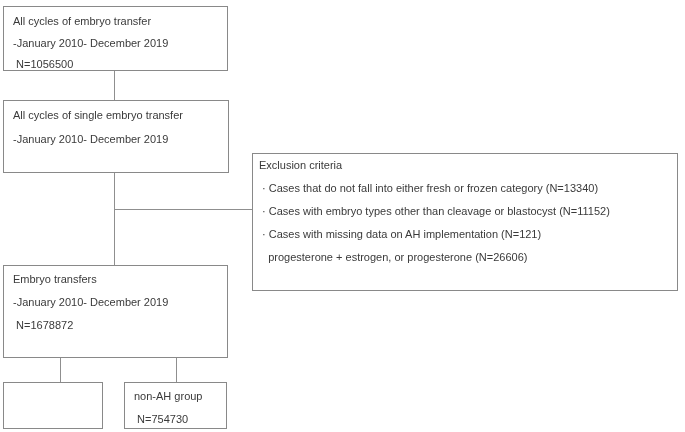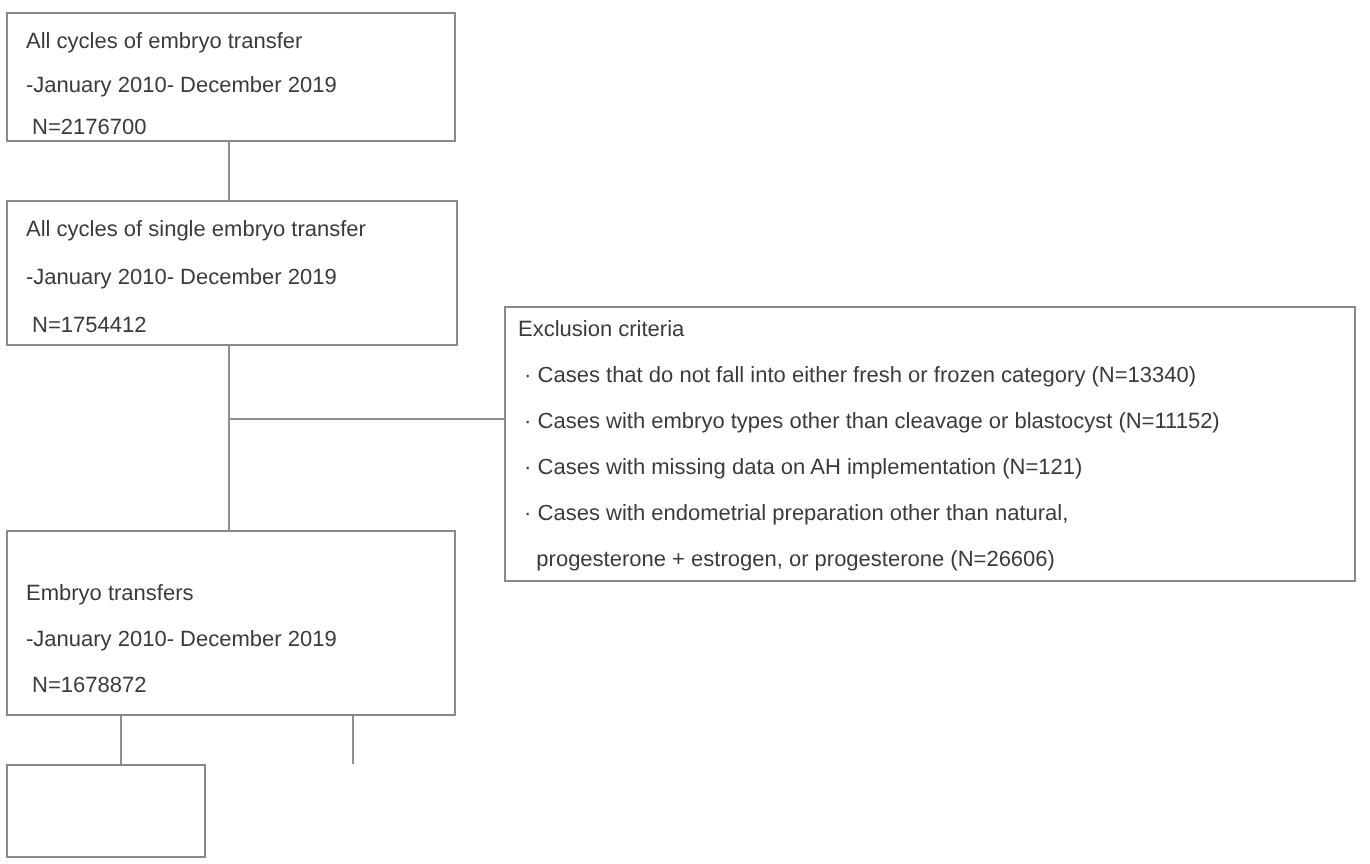--- a/index.html
+++ b/index.html
@@ -26,21 +26,21 @@
     box-sizing: border-box;
   }
   .fbox .line {
     white-space: pre;
     overflow: hidden;
   }
   .pad-a { padding: 4px 9px; }
   .pad-a .line { line-height: 21.5px; }
   .pad-b { padding: 2px 9px; }
   .pad-b .line { line-height: 24px; }
-  .pad-c { padding: 20px 9px; }
+  .pad-c { padding: 2px 9px; }
   .pad-c .line { line-height: 23px; }
   .pad-d { padding: 0 6px; }
   .pad-d .line { line-height: 23px; }
 
   .box-all-cycles       { left: 3px;   top: 6px;   width: 225px; height: 65px; }
   .box-single-embryo    { left: 3px;   top: 100px; width: 226px; height: 73px; }
   .box-exclusion        { left: 252px; top: 153px; width: 426px; height: 138px; }
   .box-embryo-transfers { left: 3px;   top: 265px; width: 225px; height: 93px; }
   .box-ah-group         { left: 3px;   top: 382px; width: 100px; height: 47px; }
   .box-non-ah-group     { left: 124px; top: 382px; width: 103px; height: 47px; }
@@ -56,49 +56,51 @@
   .conn-v4 { left: 176px; top: 358px; width: 1px;   height: 24px; }
 </style>
 </head>
 <body>
 
 <div class="canvas">
 
   <div class="fbox pad-a box-all-cycles">
     <div class="line">All cycles of embryo transfer</div>
     <div class="line">-January 2010- December 2019</div>
-    <div class="line"> N=2176700</div>
+    <div class="line"> N=1056500</div>
   </div>
 
   <div class="connector conn-v1"></div>
 
   <div class="fbox pad-b box-single-embryo">
     <div class="line">All cycles of single embryo transfer</div>
     <div class="line">-January 2010- December 2019</div>
-    <div class="line"> N=1754412</div>
   </div>
 
   <div class="connector conn-v2"></div>
   <div class="connector conn-h1"></div>
 
   <div class="fbox pad-d box-exclusion">
     <div class="line">Exclusion criteria</div>
     <div class="line"> · Cases that do not fall into either fresh or frozen category (N=13340)</div>
     <div class="line"> · Cases with embryo types other than cleavage or blastocyst (N=11152)</div>
     <div class="line"> · Cases with missing data on AH implementation (N=121)</div>
-    <div class="line"> · Cases with endometrial preparation other than natural,</div>
     <div class="line">   progesterone + estrogen, or progesterone (N=26606)</div>
   </div>
 
   <div class="fbox pad-c box-embryo-transfers">
     <div class="line">Embryo transfers</div>
     <div class="line">-January 2010- December 2019</div>
     <div class="line"> N=1678872</div>
   </div>
 
   <div class="connector conn-v3"></div>
   <div class="connector conn-v4"></div>
 
   <div class="fbox pad-c box-ah-group">
   </div>
 
+  <div class="fbox pad-c box-non-ah-group">
+    <div class="line">non-AH group</div>
+    <div class="line"> N=754730</div>
+  </div>
 
 </div>
 
 </body></html>

